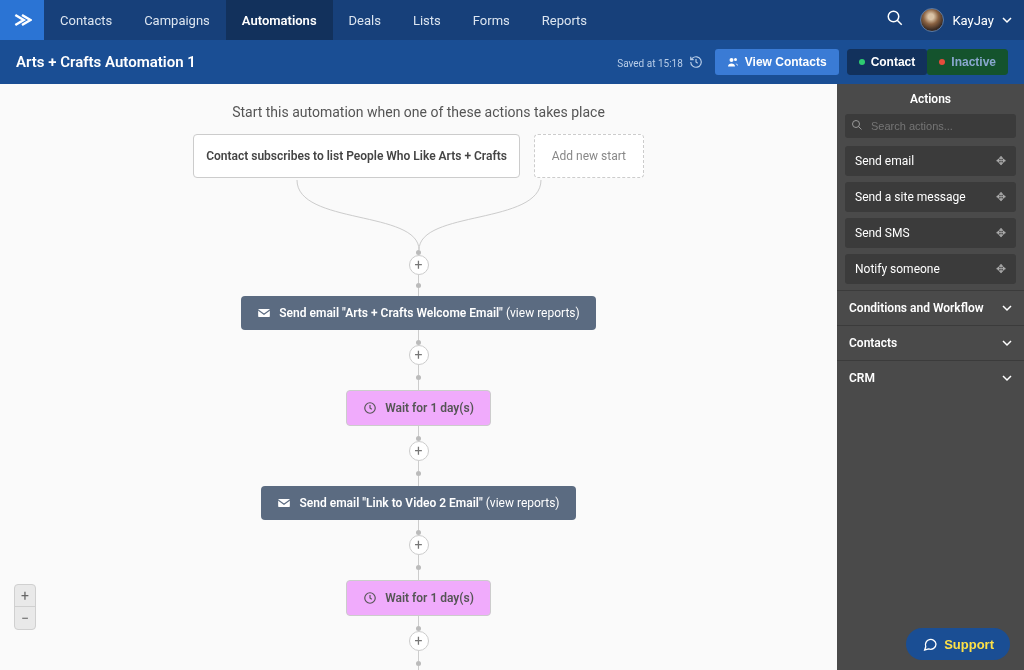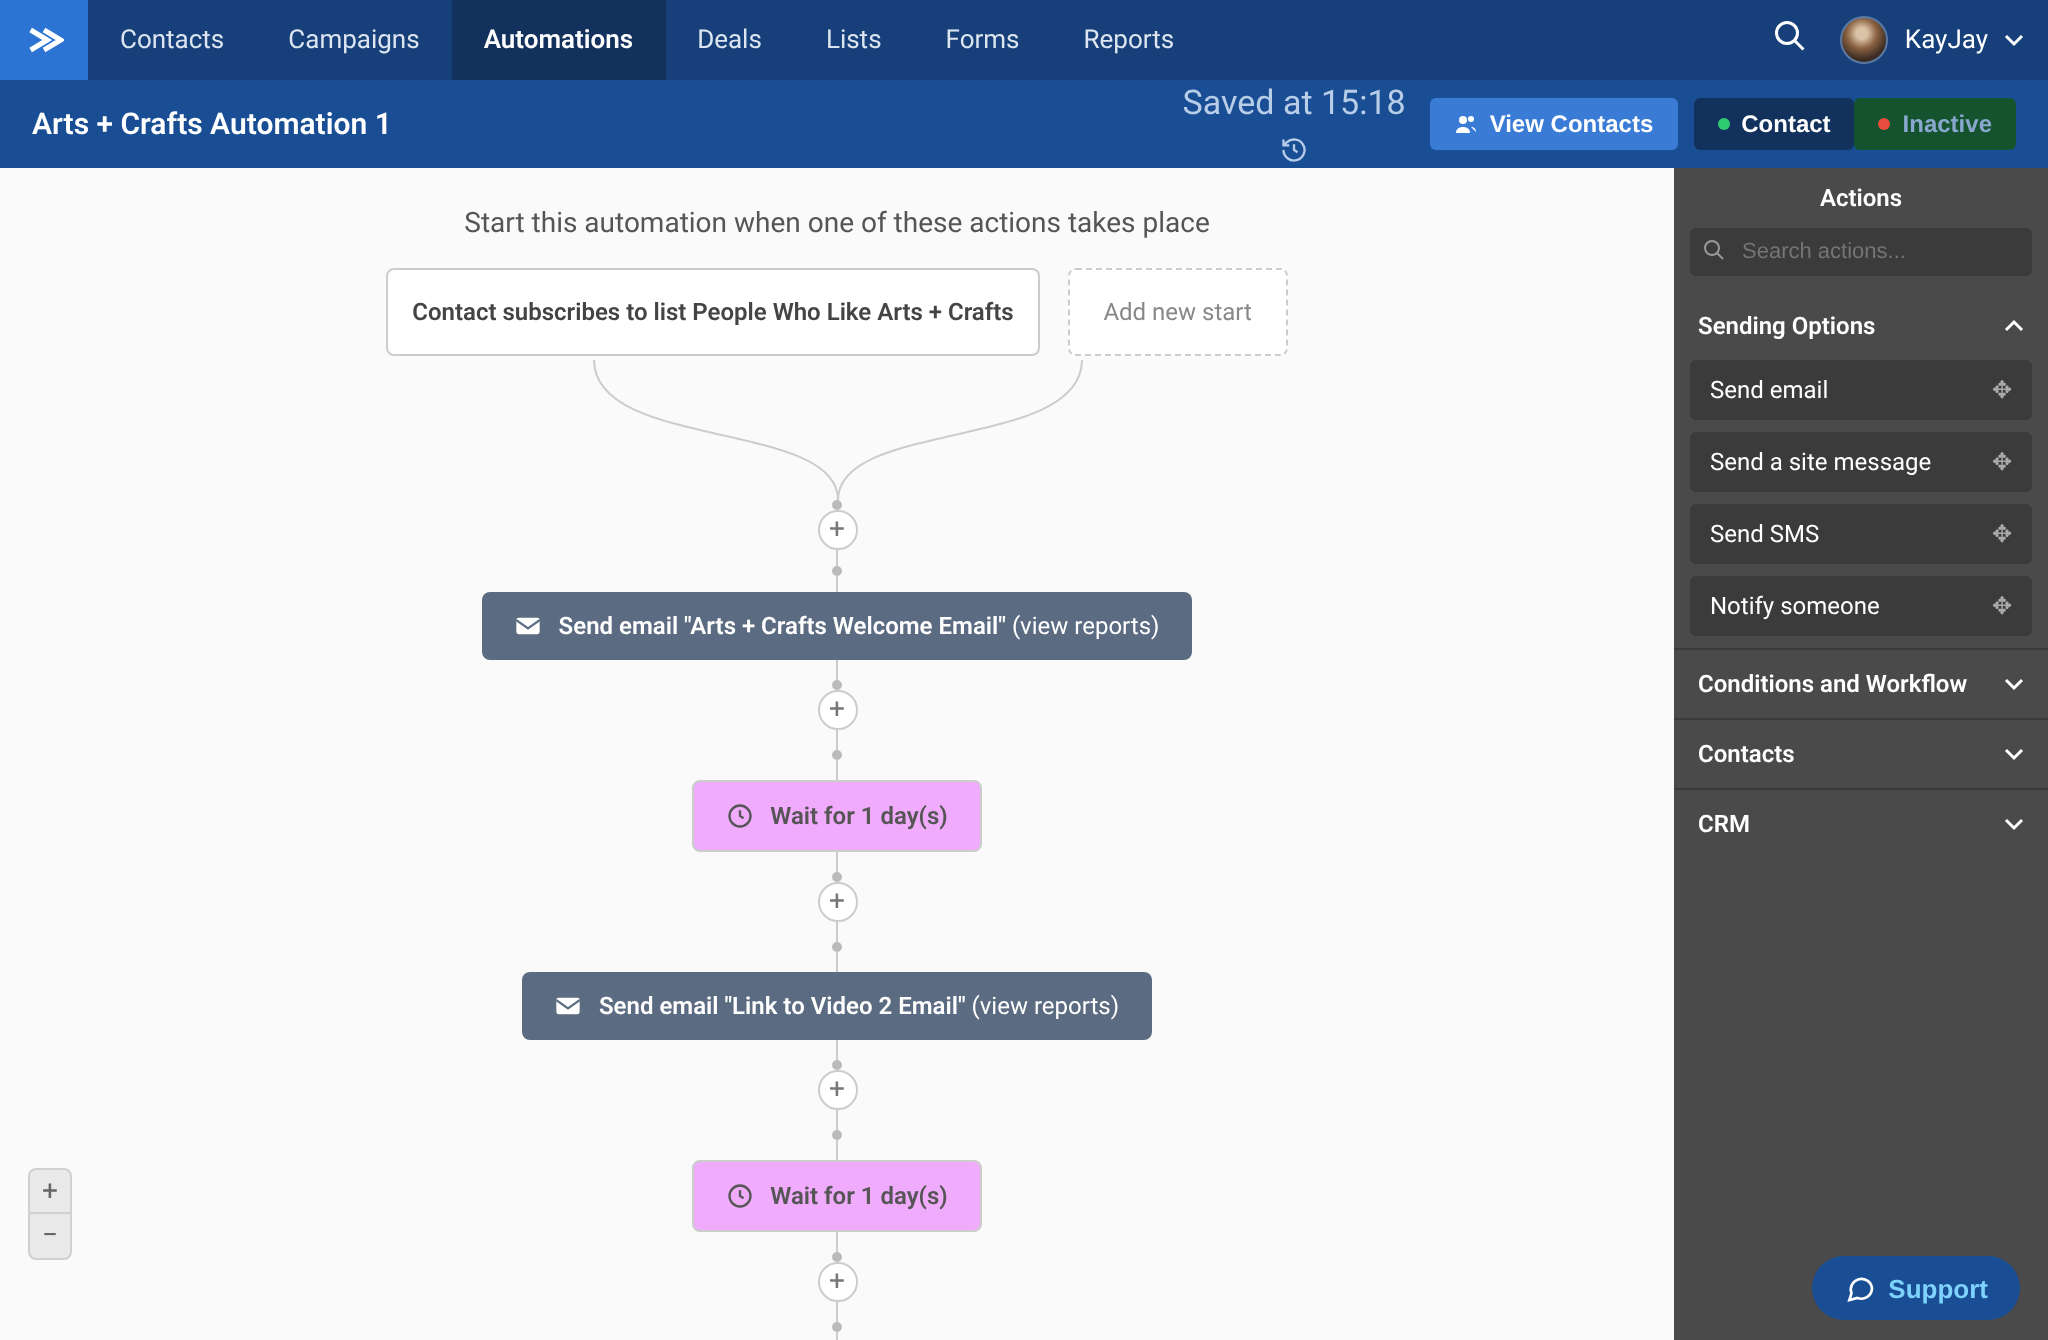--- a/index.html
+++ b/index.html
@@ -13,21 +13,21 @@
   .nav-item { padding: 0 16px; display: flex; align-items: center; font-size: 13px; cursor: pointer; color: #dce5f0; }
   .nav-item.active { background: #12315c; color: #fff; font-weight: 600; }
   .nav-right { margin-left: auto; display: flex; align-items: center; gap: 16px; padding-right: 12px; }
   .search-icn { cursor: pointer; }
   .user { display: flex; align-items: center; gap: 8px; cursor: pointer; font-size: 13px; }
   .avatar { width: 24px; height: 24px; border-radius: 50%; background: radial-gradient(circle at 45% 35%, #d9c2a5 15%, #8a6242 40%, #3b2b22 70%); border:1px solid #5a7aa5;}
   
   
   .subhead { background: #1a4e94; height: 44px; display: flex; align-items: center; padding: 0 16px; color: #fff; }
   .subhead h1 { font-size: 15px; font-weight: 600; flex: 1; }
-  .saved { font-size: 17px; color: #b8cde8; display: flex; align-items: center; gap: 6px; margin-right: 12px; flex-direction: column; }
+  .saved { font-size: 10px; color: #b8cde8; display: flex; align-items: flex-end; gap: 6px; margin-right: 12px; }
   .btn { padding: 6px 12px; border-radius: 3px; font-size: 12px; font-weight: 600; cursor: pointer; display: inline-flex; align-items: center; gap: 6px; border: none; }
   .btn-blue { background: #3a7bd5; color: #fff; margin-right: 8px; }
   .btn-active { background: #12315c; color: #fff; }
   .dot { width: 6px; height: 6px; border-radius: 50%; display: inline-block; }
   .dot.green { background: #2ecc71; }
   .dot.red { background: #e74c3c; }
   .toggle { display:flex; border-radius:3px; overflow:hidden;}
   .btn-inactive { background:#14532d; color:#8aa8cf;}
   
   
@@ -69,21 +69,21 @@
   .search-in { width: 100%; background: #3b3b3b; border: none; border-radius: 3px; padding: 6px 8px 6px 26px; color: #ccc; font-size: 11px; }
   .search-wrap { position: relative; }
   .search-wrap .sicon { position: absolute; left: 14px; top: 5px; color: #999; }
   .section { padding: 10px 12px; font-weight: 600; display: flex; justify-content: space-between; align-items: center; cursor: pointer; border-top:1px solid #3b3b3b;}
   .section.first { border-top:none;}
   .act-list { padding: 0 8px; }
   .act { background: #3b3b3b; border-radius: 3px; padding: 8px 10px; margin-bottom: 6px; display: flex; justify-content: space-between; align-items: center; cursor: grab; }
   .act .grip { color: #aaa; }
   
   
-  .support { position: absolute; right: 14px; bottom: 10px; background: #1a4e94; color: #7dd3fc; padding: 8px 16px; border-radius: 20px; font-size: 13px; font-weight: 600; display: flex; align-items: center; gap: 6px; cursor: pointer; border:none;}
+  .support { position: absolute; right: 14px; bottom: 10px; background: #1a4e94; color: #fde047; padding: 8px 16px; border-radius: 20px; font-size: 13px; font-weight: 600; display: flex; align-items: center; gap: 6px; cursor: pointer; border:none;}
 </style>
 </head>
 <body>
 
 <div class="topnav">
   <div class="logo">
     <svg viewBox="0 0 24 24" fill="none" stroke="#fff" stroke-width="3">
         <path d="M4 6l10 6L4 18M12 6l10 6-10 6"></path>
       </svg>
   </div>
@@ -244,26 +244,20 @@
 
 <div class="sidebar">
   <div class="side-title">Actions</div>
   <div class="search-wrap">
     <span class="sicon"><svg width="12" height="12" viewBox="0 0 24 24" fill="none" stroke="#999" stroke-width="2">
           <circle cx="10" cy="10" r="7"></circle>
           <line x1="21" y1="21" x2="15" y2="15"></line>
         </svg></span>
     <input class="search-in" placeholder="Search actions..." style="">
   </div>
-  <div class="section first">
-    <span>Sending Options</span>
-    <svg width="10" height="10" viewBox="0 0 10 10">
-        <path d="M1 7l4-4 4 4" stroke="#fff" stroke-width="1.5" fill="none"></path>
-      </svg>
-  </div>
   <div class="act-list">
     <div class="act">
         <span>Send email</span>
         <span class="grip">✥</span>
       </div>
     <div class="act">
         <span>Send a site message</span>
         <span class="grip">✥</span>
       </div>
     <div class="act">

